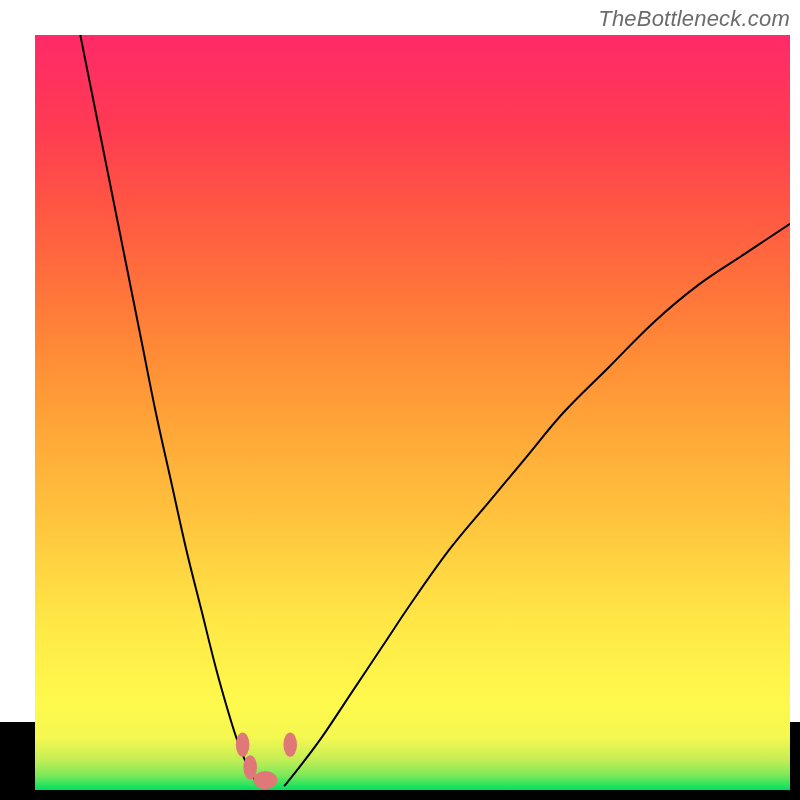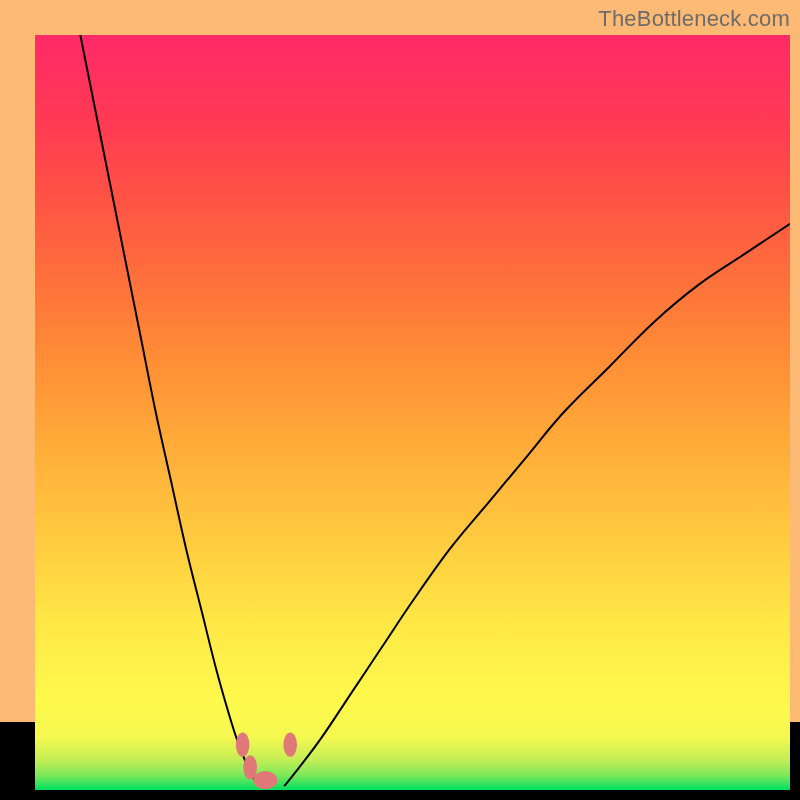--- a/index.html
+++ b/index.html
@@ -10,21 +10,22 @@
     background: #000;
     overflow: hidden;
     font-family: Arial, Helvetica, sans-serif;
   }
   .frame {
     position: absolute;
     left: 0;
     top: 0;
     width: 800px;
     height: 722px;
-    background: #fdba74;
+    background: #ffffff;
+    font-style: italic;
   }
   .plot-area {
     position: absolute;
     left: 35px;
     top: 35px;
     width: 755px;
     height: 755px;
     
     background: linear-gradient(to top,
       #00E060 0%,

